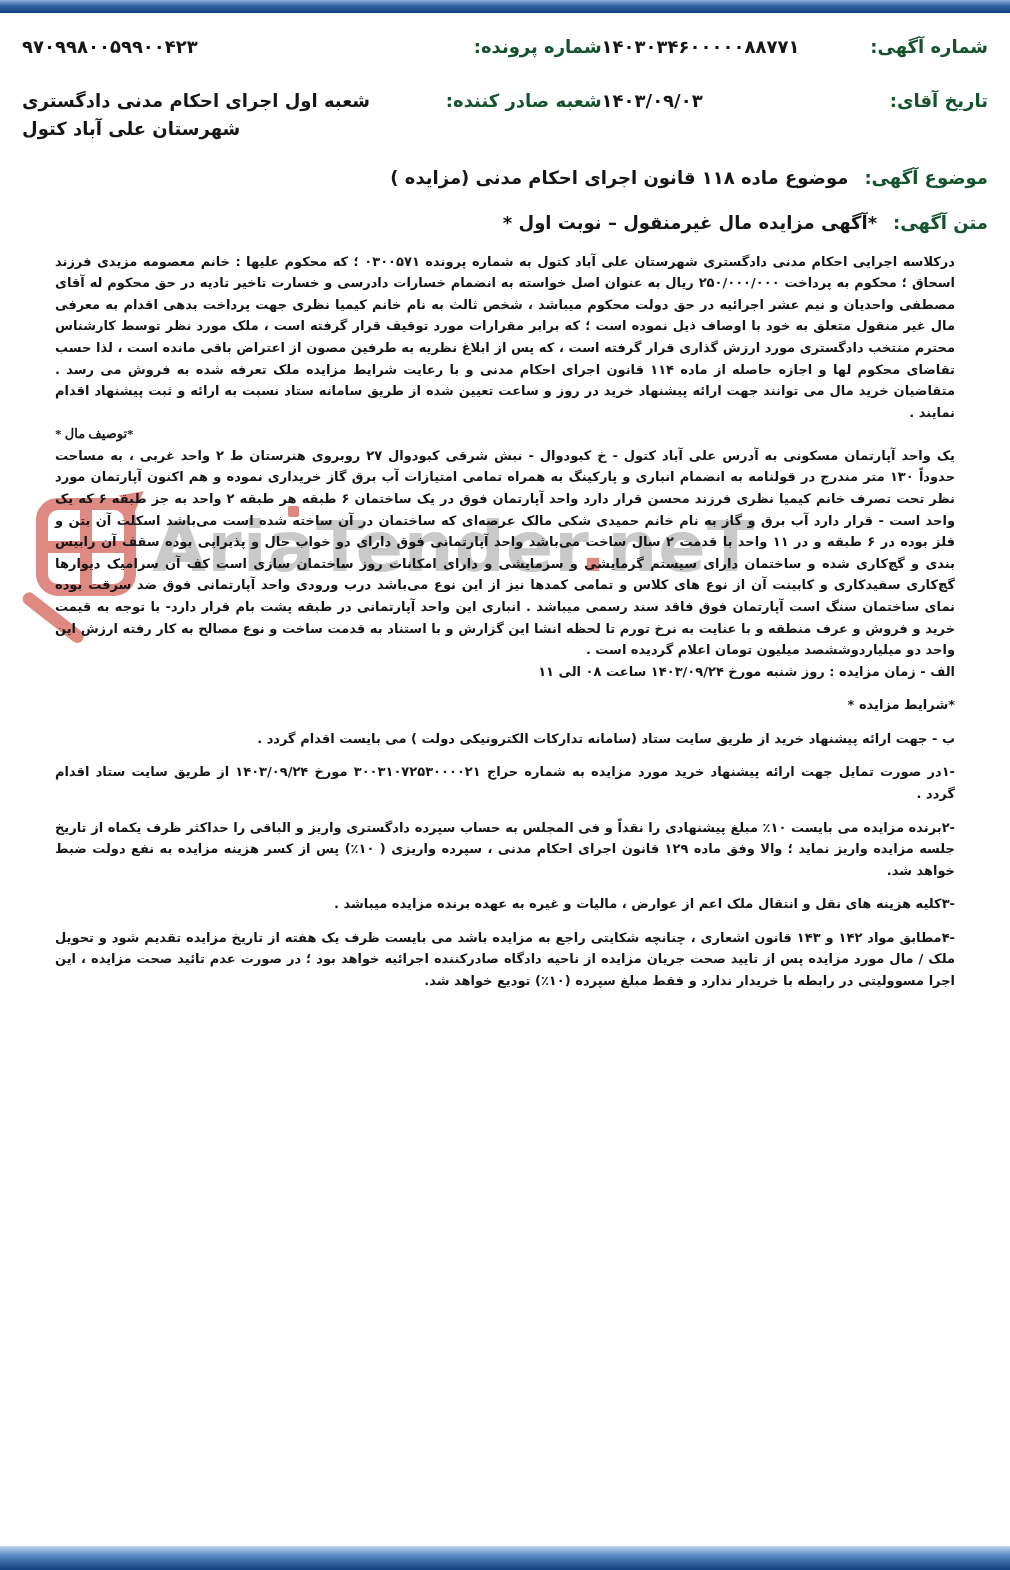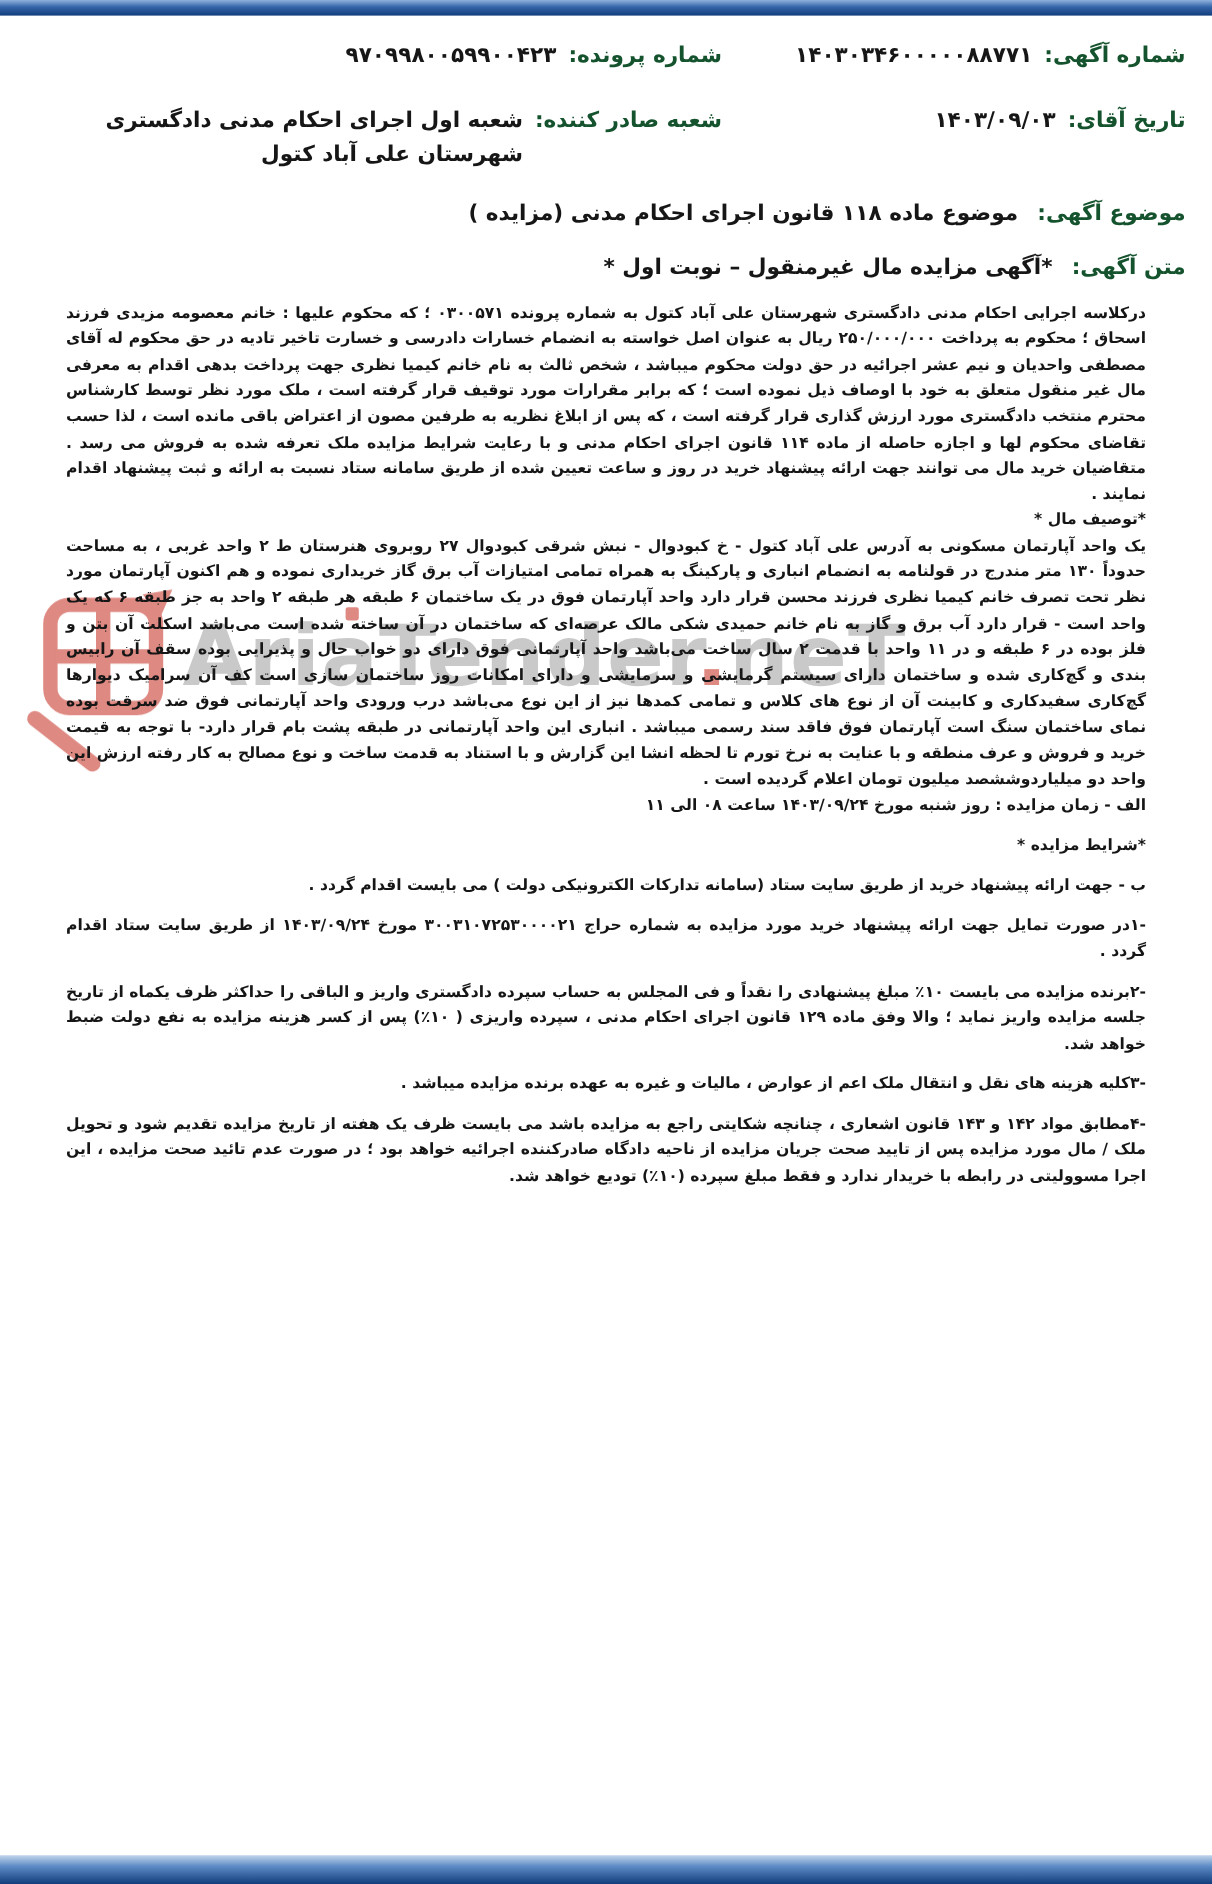--- a/index.html
+++ b/index.html
@@ -29,33 +29,33 @@
   }
   .header-grid {
     display:grid;
     grid-template-columns:40% 60%;
     row-gap:26px;
     font-size:18px;
     line-height:1.55;
   }
   .cell { display:flex; align-items:flex-start; gap:10px; }
   .label { color:#14532d; white-space:nowrap; }
-  .cell .value { flex:1; text-align:right; }
+  .cell .value { flex:1; text-align:left; }
   .inline-row { display:flex; align-items:flex-start; gap:16px; margin-top:24px; font-size:18px; }
   .body-text {
     margin-top:18px;
     padding:0 33px;
     font-size:13px;
     line-height:1.66;
     text-align:justify;
   }
   .para { margin:0; }
   .gap { margin-top:12px; }
   .gap-lg { margin-top:24px; }
-  .center-line { text-align:right; }
+  .center-line { text-align:left;font-family:Liberation Serif, serif; }
   
   .watermark {
     position:absolute; top:492px; left:36px;
     display:flex; align-items:center; gap:16px;
     z-index:1; opacity:0.55; pointer-events:none;
     direction:ltr;
   }
   .wm-logo { position:relative; width:100px; height:110px; flex:0 0 auto; }
   .wm-frame {
     position:absolute; inset:6px 0 6px 0;

